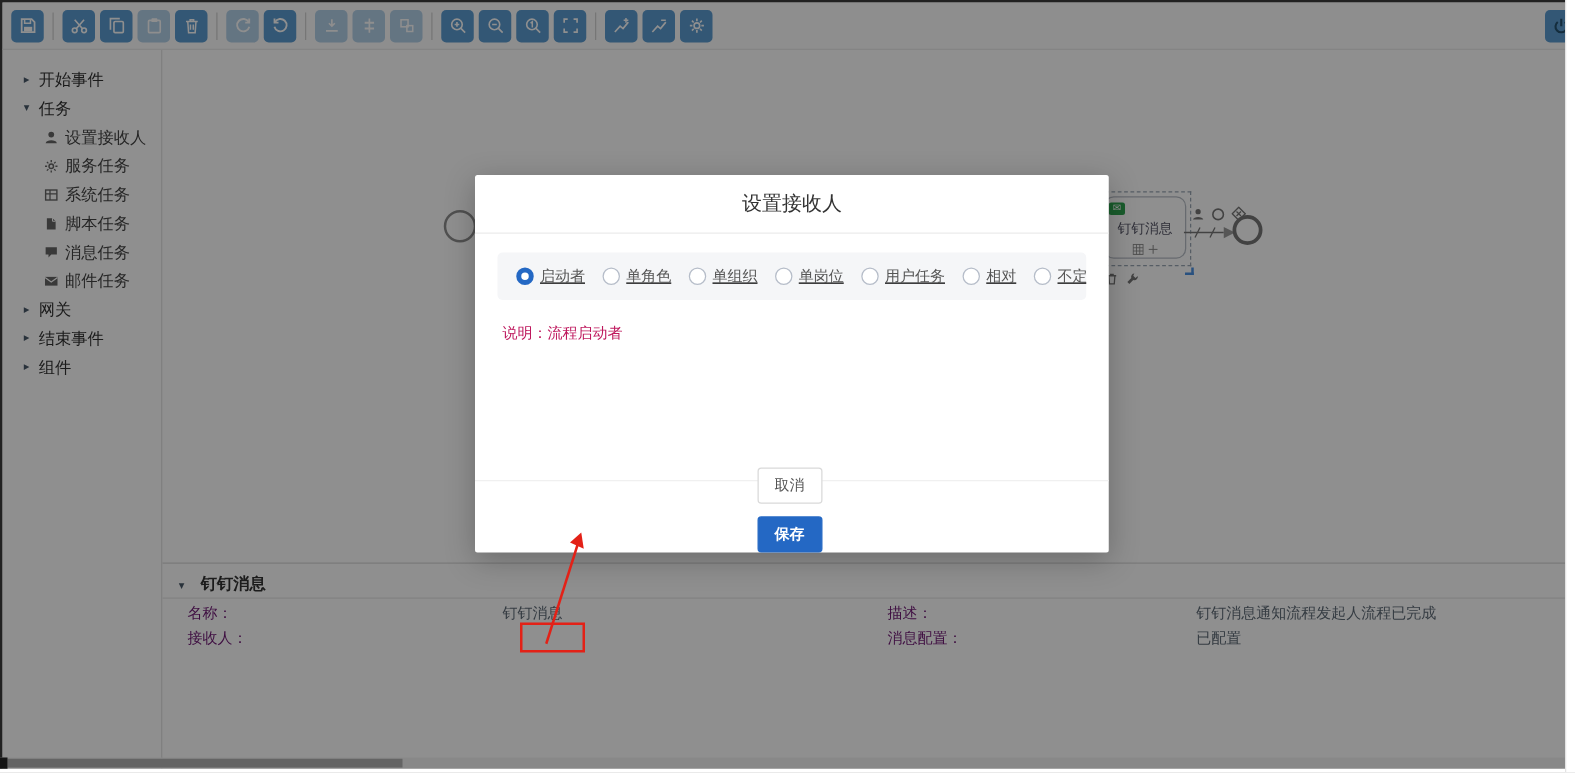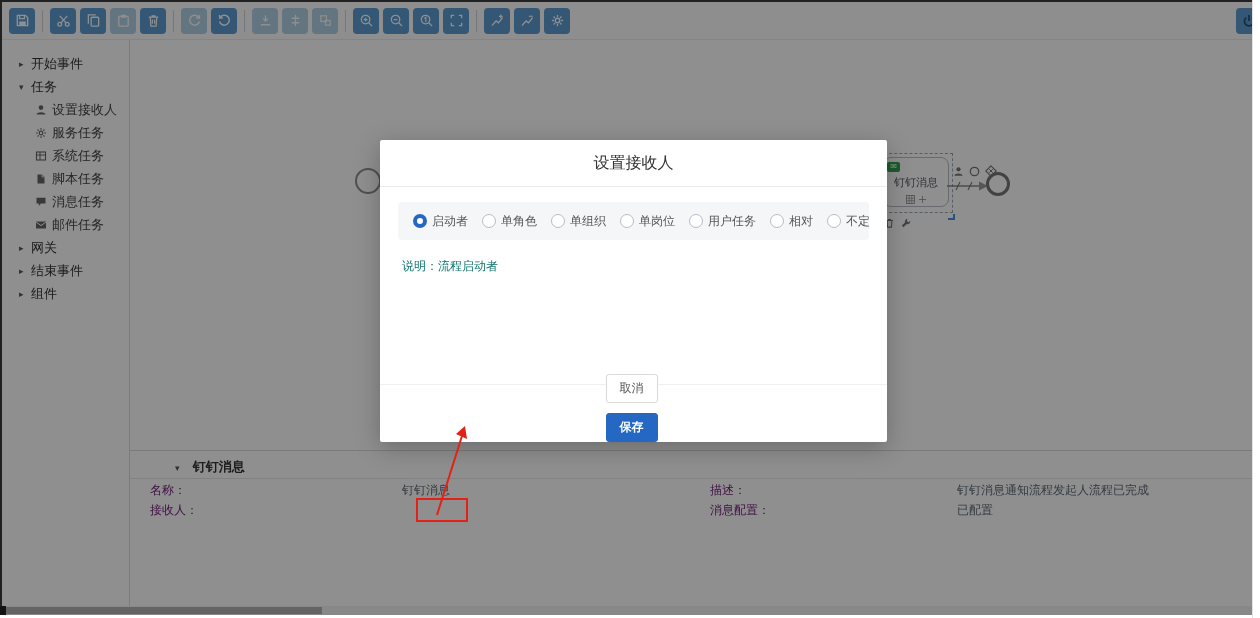--- a/index.html
+++ b/index.html
@@ -47,21 +47,21 @@
   .mini-row { position:absolute; left:823px; top:125px; display:flex; gap:5px; align-items:center; }
   .end-circle { position:absolute; left:856px; top:132px; width:24px; height:24px;
     border:3px solid #767676; border-radius:50%; }
   .node-tools { position:absolute; left:754px; top:177px; display:flex; gap:5px; }
   .rs-handle { position:absolute; left:818px; top:174px; width:7px; height:6px;
     border-right:2px solid #4a90e2; border-bottom:2px solid #4a90e2; }
 
   
   .panel { position:absolute; left:130px; right:0; top:450px; height:156px; background:#fff;
     border-top:1px solid #d9d9d9; }
-  .p-head { position:absolute; left:13px; top:7px; font-size:13px; font-weight:bold; color:#333;margin-left:32px; }
+  .p-head { position:absolute; left:13px; top:7px; font-size:13px; font-weight:bold; color:#333; }
   .p-head .caret { font-size:9px; margin-right:2px; }
   .p-div { position:absolute; left:0; right:0; top:27px; height:1px; background:#e7e7e7; }
   .p-lab { position:absolute; font-size:12px; color:#701a75;font-family:Liberation Serif, serif; }
   .p-val { position:absolute; font-size:12px; color:#5f6b77; }
 
   
   .hscroll { position:absolute; left:0; right:0; top:606px; height:9px; background:#f3f3f3; }
   .hthumb { position:absolute; left:6px; top:1px; width:316px; height:7px; background:#b3b3b3; }
   .hcorner { position:absolute; left:0; top:0; width:6px; height:9px; background:#242424; }
 
@@ -73,27 +73,27 @@
   #right-strip { position:absolute; left:1252px; top:0; width:8px; height:618px; background:#fff;
     border-left:1px solid #e3e3e3; z-index:55; }
 
   
   #modal { position:absolute; left:380px; top:140px; width:507px; height:302px; background:#fff;
     border-radius:2px; box-shadow:0 6px 24px rgba(0,0,0,.25); z-index:100; }
   .m-head { height:47px; border-bottom:1px solid #ebebeb; display:flex; align-items:center;
     justify-content:center; }
   .m-title { font-size:16px; color:#333; }
   .m-radio-bar { margin:15px 18px 0; height:38px; background:#f5f6f8; border-radius:4px;
-    display:flex; align-items:center; padding:0 15px; gap:14px; white-space:nowrap; overflow:hidden; }
+    display:flex; align-items:center; padding:0 15px; gap:14px; white-space:nowrap; overflow:hidden;text-decoration:underline; }
   .radio { display:inline-flex; align-items:center; gap:5px; cursor:pointer; }
   .rdot { width:14px; height:14px; border-radius:50%; background:#fff; border:1px solid #b6bdc9;
     flex:0 0 auto; }
   .rdot.sel { border:4px solid #2468c4; }
   .rlbl { font-size:12px; color:#555; }
-  .m-desc { margin:18px 22px 0; font-size:12px; color:#0f766e; }
+  .m-desc { margin:18px 22px 0; font-size:12px; color:#be185d; }
   .m-foot { position:absolute; left:0; right:0; bottom:0; height:58px; border-top:1px solid #f0f0f0;
     display:flex; align-items:center; justify-content:flex-end; gap:10px; padding-right:4px;flex-direction:column; }
   .btn { font-size:12px; padding:5px 13px; border-radius:3px; cursor:pointer; }
   .btn-plain { background:#fff; border:1px solid #d9d9d9; color:#555; }
   .btn-primary { background:#2468c4; border:1px solid #2468c4; color:#fff; font-weight:bold; }
 
   
   #anno { position:absolute; left:0; top:0; z-index:200; pointer-events:none; }
 </style>
 </head>

